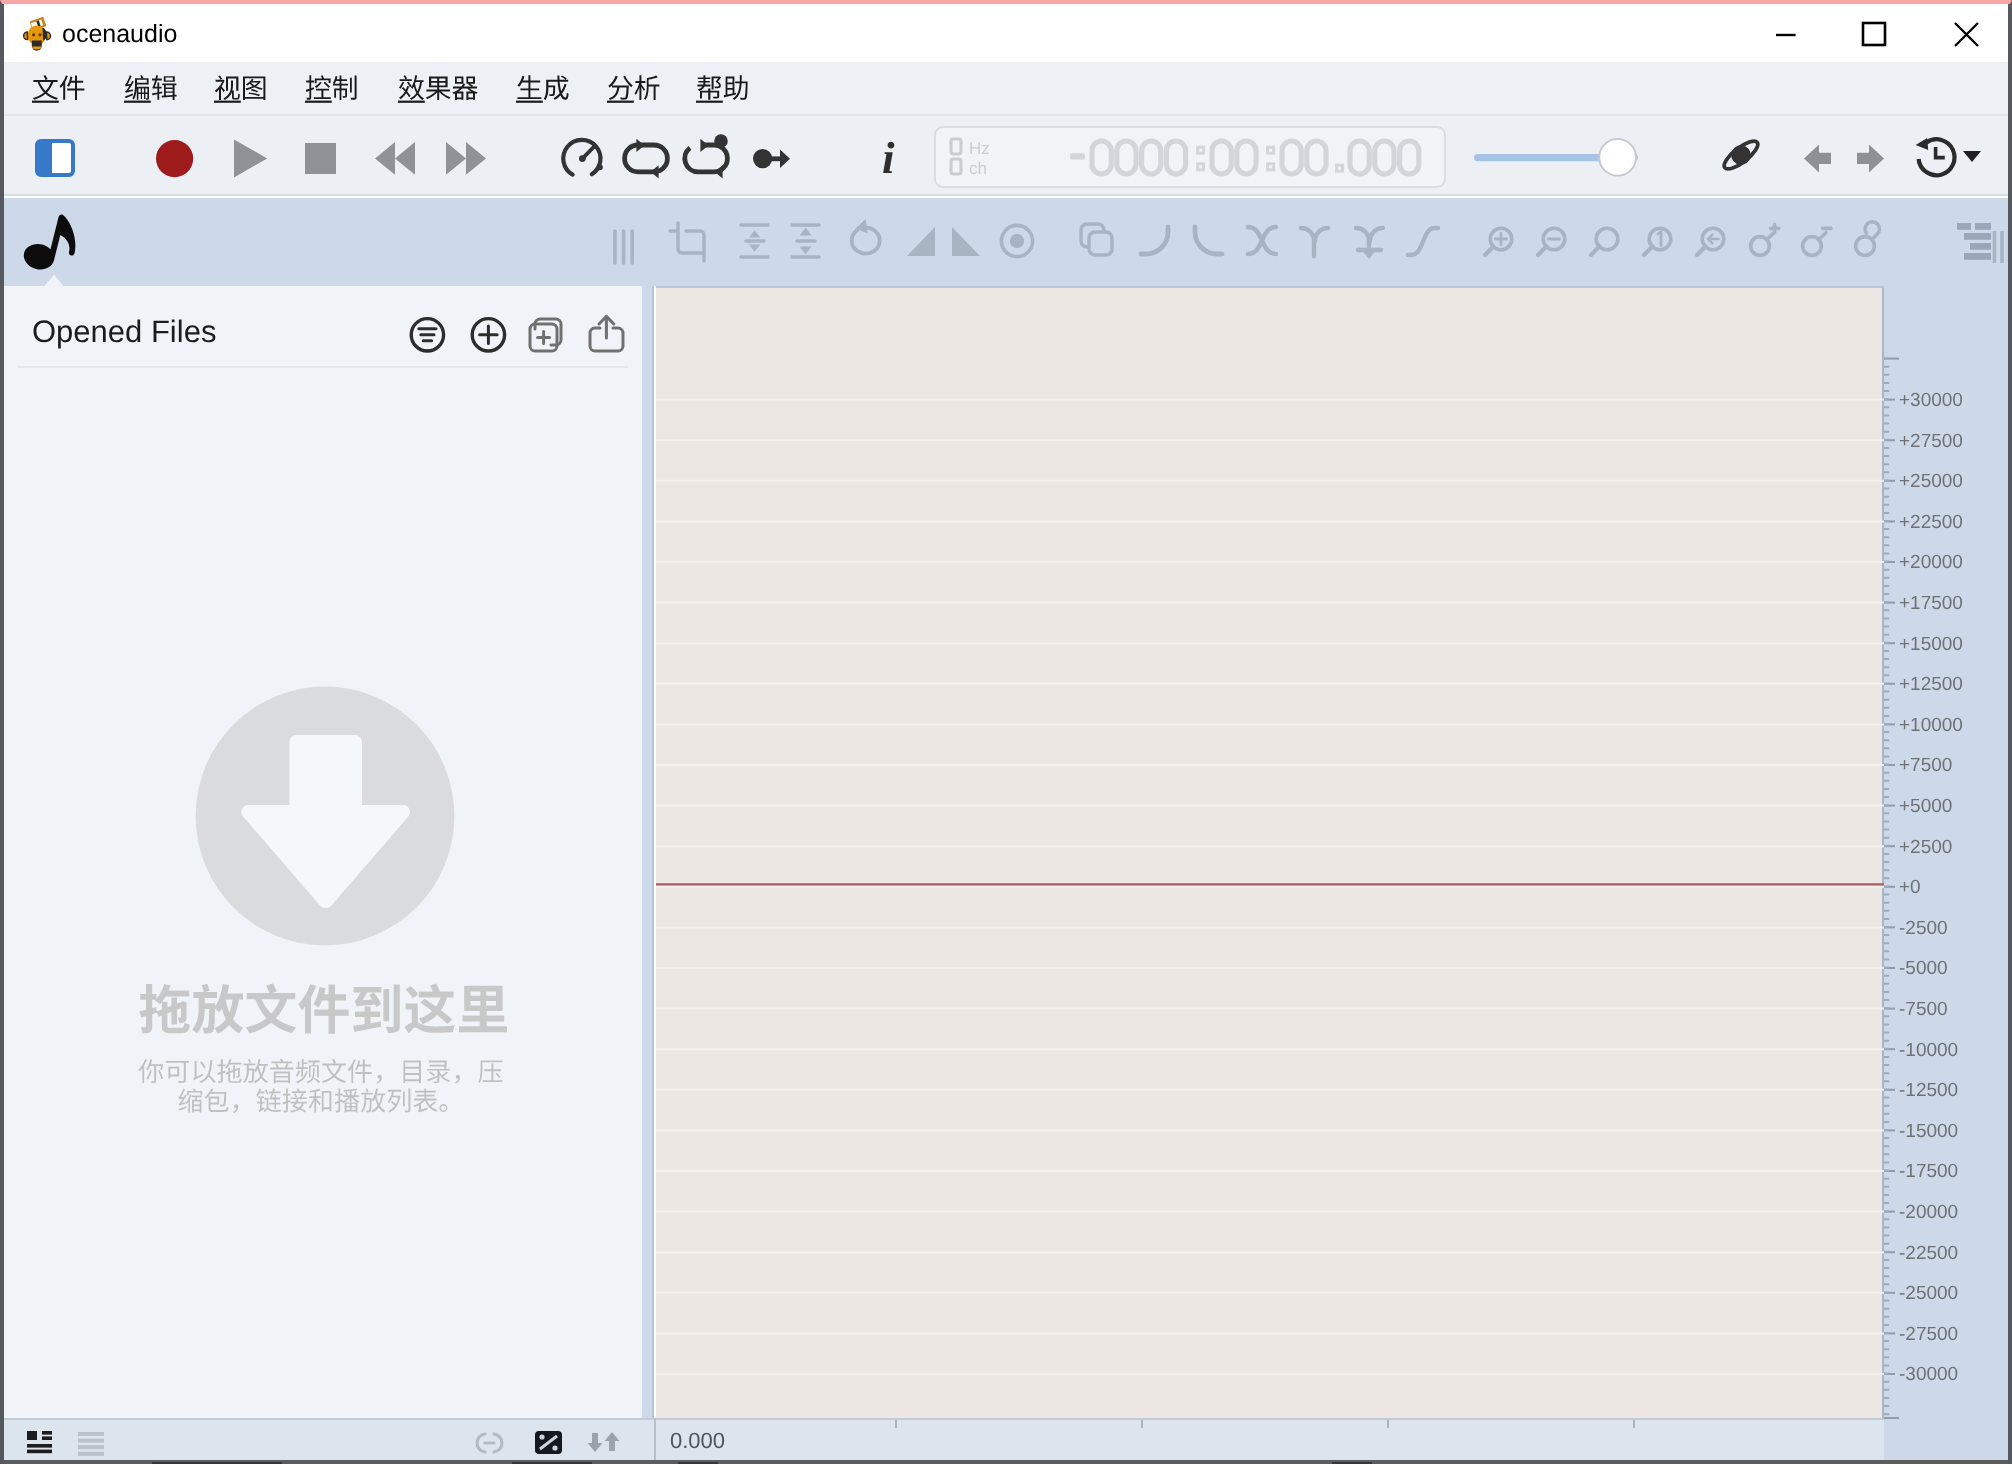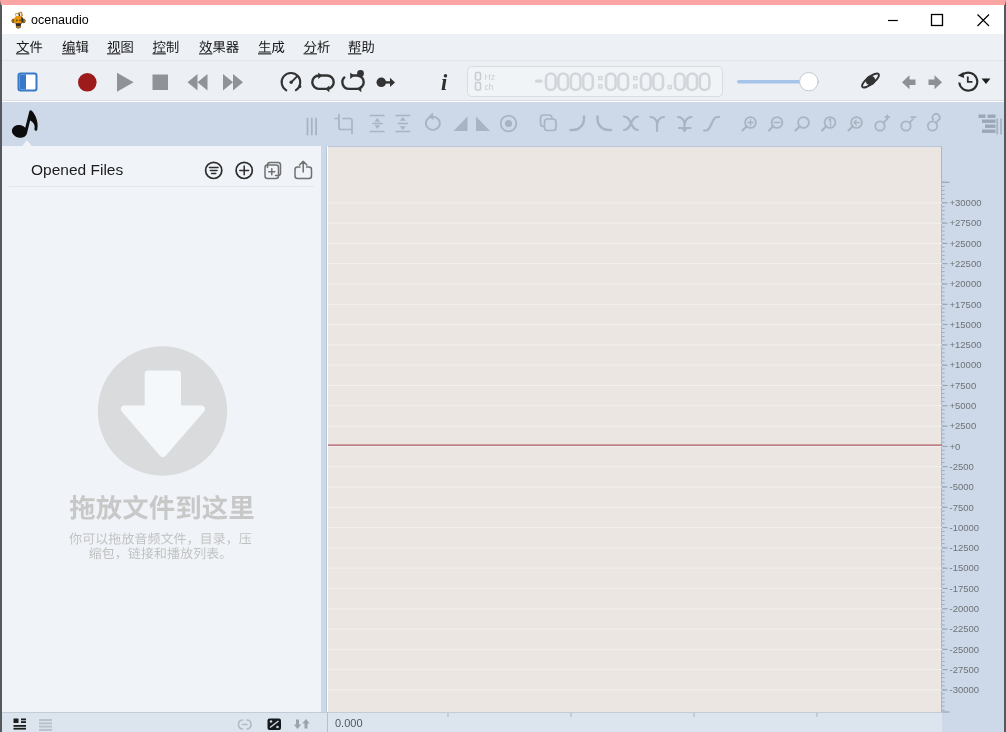--- a/index.html
+++ b/index.html
@@ -1,15 +1,15 @@
 <!DOCTYPE html>
 <html><head><meta charset="utf-8"><style>
 *{margin:0;padding:0;box-sizing:border-box}
 html,body{width:1006px;height:732px;overflow:hidden;font-family:"Liberation Sans",sans-serif}
-#win{position:relative;width:1006px;height:732px;background:#fff;border-top:5px solid #fca5a5;border-left:1px solid #55585c;border-right:1px solid #55585c}
+#win{position:relative;width:1006px;height:732px;background:#fff;border-top:2px solid #fca5a5;border-left:1px solid #55585c;border-right:1px solid #55585c}
 .abs{position:absolute}
 </style></head><body>
 <div id="win">
 <div class="abs" style="left:0;top:29px;width:1006px;height:27px;background:#edf1f6"></div>
 <div class="abs" style="left:0;top:0;width:1px;height:732px;background:#55585c;z-index:50"></div>
 <div class="abs" style="left:1003px;top:0;width:2px;height:732px;background:#55585c;z-index:50"></div>
 <div class="abs" style="left:0;top:55px;width:1006px;height:1px;background:#e0e6ee"></div>
 <div class="abs" style="left:0;top:56px;width:1006px;height:40px;background:#ecf0f5;border-bottom:1px solid #d9dee6"></div>
 <div class="abs" style="left:0;top:97px;width:1006px;height:44px;background:#cdd9e8"></div>
 <div class="abs" style="left:0;top:141px;width:320px;height:567px;background:#f0f4f8"></div>
@@ -205,21 +205,21 @@
  <rect x="981" y="27.5" width="13.5" height="3.4"></rect>
 </g>
 <g stroke="#a9b4c2" stroke-width="1.8" fill="none">
  <path d="M996.2 16.5 v16 M1000 16.5 v16 M1003.8 16.5 v16"></path>
 </g>
  <g transform="translate(-4.5,-1.5) scale(0.98)">
         <path d="M31.7 9.2 c-1 -0.1 -1.7 0.8 -1.7 1.8 l0 16.9 c-1.2 -0.9 -2.9 -1.4 -4.7 -1.4 -4.4 0 -7.9 2.9 -7.9 6.4 s3.5 6.4 7.9 6.4 c4.3 0 7.7 -2.8 7.8 -6.2 l0 -13.6 c2.7 0.7 6.3 2.5 6.4 7.3 0 1 0.9 1.5 1.5 1.5 0.8 0 1.5 -0.7 1.4 -1.6 -0.3 -9.4 -8.1 -17 -10.7 -17.5 z" fill="#0c0c0c" transform="rotate(14 30 25)"></path>
       </g>
  <path d="M21.3 44 L30.7 44 L26 38.2 Z" fill="#f0f4f8"></path>
 </svg>
-<div class="abs" style="left:30px;top:155.5px;font-size:15.5px;color:#1c1c1c">Opened Files</div>
+<div class="abs" style="left:15px;top:155.5px;font-size:15.5px;color:#1c1c1c">Opened Files</div>
 
 <svg style="position:absolute;left:195px;top:149px" width="125" height="35" viewBox="0 0 125 35">
  <g fill="none" stroke="#2d2d2d" stroke-width="1.7" stroke-linecap="round">
   <circle cx="17.7" cy="16.4" r="8.1"></circle>
   <path d="M13.4 13.4 h8.6 M14.4 16.4 h6.6 M15.6 19.4 h4.2" stroke-width="1.5"></path>
   <circle cx="48.2" cy="16.4" r="8.1"></circle>
   <path d="M43.8 16.4 h8.8 M48.2 12 v8.8" stroke-width="1.5"></path>
  </g>
  <g fill="none" stroke="#707070" stroke-width="1.5" stroke-linecap="round" stroke-linejoin="round">
   <path d="M71.5 13.5 v-2.5 a2.5 2.5 0 0 1 2.5 -2.5 h8 a2.5 2.5 0 0 1 2.5 2.5 v8 a2.5 2.5 0 0 1 -2.5 2.5 h-2.5"></path>

